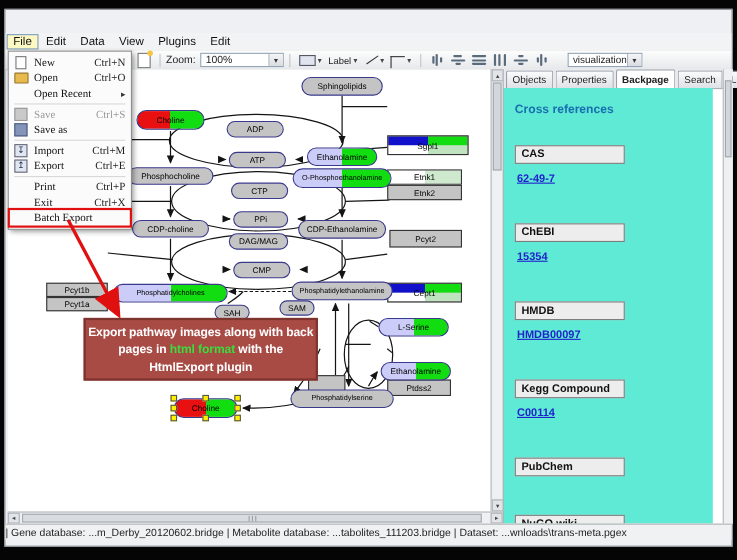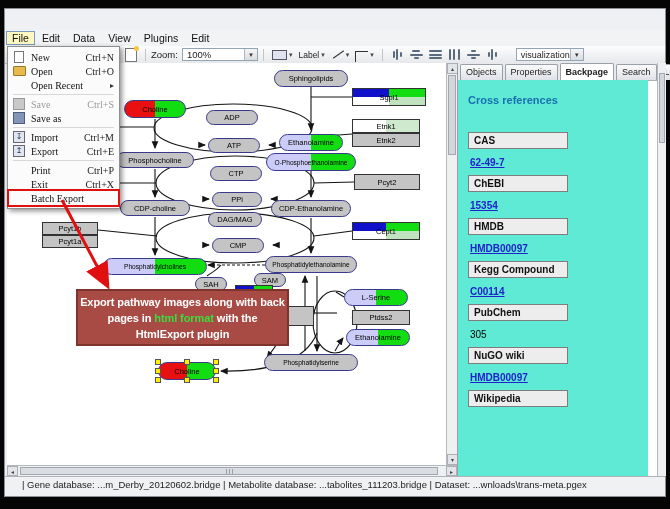--- a/index.html
+++ b/index.html
@@ -17,21 +17,21 @@
            border-bottom:1px solid #d7d7d7;display:flex;align-items:center;font-size:10.5px;color:#111;}
   .menu-item{padding:1px 6px;margin-left:1px;}
   .menu-item.open{border:1px solid #7a9ac2;background:#fef9c3;padding:0 5px;}
   
   .toolbar{position:absolute;left:5px;top:46px;width:660px;height:17px;
            background:linear-gradient(#fdfdfd,#e6e8eb);border-bottom:1px solid #bcbec2;
            display:flex;align-items:center;font-size:9.5px;color:#222;}
   .tb-sep{width:1px;height:12px;background:#c2c4c8;margin:0 5px;}
   .tb-btn{height:14px;display:flex;align-items:center;padding:0 2px;margin:0 1px;}
   .dd{font-size:7px;color:#444;margin-left:2px;}
-  .combo{height:13px;background:#fff;border:1px solid #93a5b5;display:flex;align-items:center;
+  .combo{height:13px;background:#fff;border:1px solid #93a5b5;display:flex;align-items:flex-start;
          font-size:9.5px;padding-left:4px;box-sizing:border-box;}
   .combo .arrow{margin-left:auto;width:12px;height:100%;background:linear-gradient(#f4f5f7,#d9dce1);
                 border-left:1px solid #aeb6bf;display:flex;align-items:center;justify-content:center;
                 font-size:7px;color:#333;}
   .icon-newdoc{width:10px;height:12px;background:#fff;border:1px solid #777;position:relative;}
   .icon-newdoc:after{content:"";position:absolute;right:-3px;top:-3px;width:5px;height:5px;
                      background:#f6c63e;border-radius:50%;}
   .icon-genebox{width:13px;height:8px;border:1px solid #556;background:#dfe4ee;}
   .icon-line{width:13px;height:11px;position:relative;}
   .icon-line:after{content:"";position:absolute;left:1px;top:5px;width:13px;height:1px;
@@ -50,21 +50,21 @@
   .mini-align.v .b3{height:40%;align-self:center;}
   
   .canvas{position:absolute;left:7px;top:63px;width:439px;height:402px;background:#fff;overflow:hidden;}
   .edges{position:absolute;left:0;top:0;}
   .node{position:absolute;display:flex;align-items:center;justify-content:center;
         font-size:7.5px;color:#000;box-sizing:border-box;white-space:nowrap;overflow:hidden;}
   .fs7{font-size:6.6px;}
   .pill{border:1px solid #3a3a8c;border-radius:9px;background:#c4c4c4;}
   .pill.redgreen{background:linear-gradient(90deg,#e81010 0 50%,#11dd11 50% 100%);}
   .pill.lavgreen{background:linear-gradient(90deg,#ccccf8 0 50%,#11dd11 50% 100%);}
-  .generect{border:1px solid #333;background:#c4c4c4;}
+  .generect{border:1px solid #333;background:#c4c4c4;margin-top:35px;}
   .generect.split4{background-image:linear-gradient(90deg,#1111cc 0 50%,#11dd11 50% 100%),
                    linear-gradient(90deg,#ffffff 0 50%,#bfe3bf 50% 100%);
                    background-size:100% 50%,100% 50%;background-position:top,bottom;background-repeat:no-repeat;}
   .generect.halfgreen{background:linear-gradient(90deg,#ffffff 0 50%,#cfe9cf 50% 100%);}
   .generect.bluegreen{background:linear-gradient(90deg,#1111cc 0 50%,#11dd11 50% 100%);}
   .handle{position:absolute;width:6px;height:6px;background:#ffee00;border:1px solid #555;box-sizing:border-box;}
   
   .vscroll{position:absolute;left:446px;top:63px;width:11px;height:402px;background:#eef0f2;
            border-left:1px solid #b5b8bc;box-sizing:border-box;}
   .vscroll .btn,.hscroll .btn{position:absolute;background:#e2e4e8;border:1px solid #aab0b6;
@@ -85,32 +85,32 @@
               border-left:1px solid #9aa0a6;box-sizing:border-box;}
   .tabs{position:absolute;left:0;top:0;width:100%;height:17px;background:#e7e9ed;display:flex;
         border-bottom:1px solid #aab0b6;font-size:9px;color:#222;}
   .tab{padding:2px 5px;border:1px solid #9aa0a8;border-bottom:none;margin-left:2px;margin-top:1px;
        background:linear-gradient(#fbfbfc,#dee1e6);border-radius:2px 2px 0 0;white-space:nowrap;}
   .tab.active{background:#fff;font-weight:bold;margin-top:0;padding-top:3px;}
   .bp-content{position:absolute;left:0;top:17px;width:190px;height:396px;background:#5eead4;
               padding:14px 0 0 10px;box-sizing:border-box;overflow:hidden;}
   .bp-heading{color:#1a6fb0;font-weight:bold;font-size:11px;}
   .bp-box{width:88px;border:1px solid #7d7d7d;background:#ededed;font-size:10px;font-weight:bold;
-          color:#111;padding:2px 5px;margin-top:7px;white-space:nowrap;}
+          color:#111;padding:2px 5px;margin-top:35px;white-space:nowrap;}
   .bp-box.first{margin-top:26px;}
   .bp-val{margin:8px 0 0 2px;font-size:10px;}
   .bp-val.link{color:#2222cc;text-decoration:underline;font-weight:bold;}
   .panel-scroll{position:absolute;left:657px;top:63px;width:9px;height:413px;background:#eef0f2;
                 border-left:1px solid #b5b8bc;box-sizing:border-box;}
   .panel-scroll .thumb{position:absolute;left:1px;top:10px;width:6px;height:70px;background:#d3d6db;
                 border:1px solid #a2a8af;box-sizing:border-box;}
   
   .statusbar{position:absolute;left:5px;top:476px;width:660px;height:15px;background:#f0f1f3;
              border-top:1px solid #b0b3b7;font-size:9.5px;color:#222;display:flex;align-items:center;
-             padding-left:17px;box-sizing:border-box;white-space:nowrap;overflow:hidden;}
+             padding-left:0;box-sizing:border-box;white-space:nowrap;overflow:hidden;}
   
   .filemenu{position:absolute;left:7px;top:46px;width:113px;background:#fbfbfb;
             border:1px solid #8f8f8f;box-shadow:2px 2px 5px rgba(0,0,0,.45);padding:3px 1px;
             box-sizing:border-box;font-size:10px;color:#111;z-index:40;font-family:Liberation Serif, serif;}
   .fm-item{display:flex;align-items:center;height:14px;padding:0 4px 0 3px;position:relative;}
   .fm-ico{width:14px;height:12px;margin-right:5px;display:flex;align-items:center;justify-content:center;flex:none;}
   .fm-label{white-space:nowrap;}
   .fm-short{margin-left:auto;color:#222;white-space:nowrap;}
   .fm-item.disabled .fm-label,.fm-item.disabled .fm-short{color:#9a9a9a;}
   .fm-sep{height:1px;background:#d8d8d8;margin:2px 4px;}
@@ -336,21 +336,20 @@
       <div class="bp-heading">Cross references</div>
       <div class="bp-box first">CAS</div>
       <div class="bp-val link">62-49-7</div>
       <div class="bp-box">ChEBI</div>
       <div class="bp-val link">15354</div>
       <div class="bp-box">HMDB</div>
       <div class="bp-val link">HMDB00097</div>
       <div class="bp-box">Kegg Compound</div>
       <div class="bp-val link">C00114</div>
       <div class="bp-box">PubChem</div>
-      <div class="bp-val">305</div>
       <div class="bp-box">NuGO wiki</div>
       <div class="bp-val link">HMDB00097</div>
       <div class="bp-box">Wikipedia</div>
 
     </div>
   </div>
   <div class="panel-scroll">
     <div class="thumb"></div>
   </div>
 

